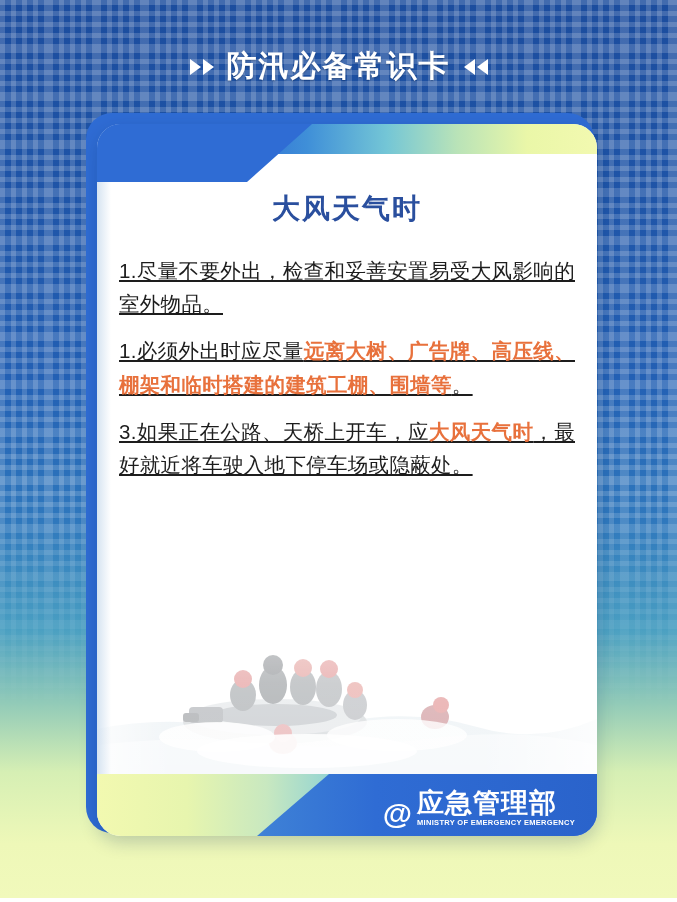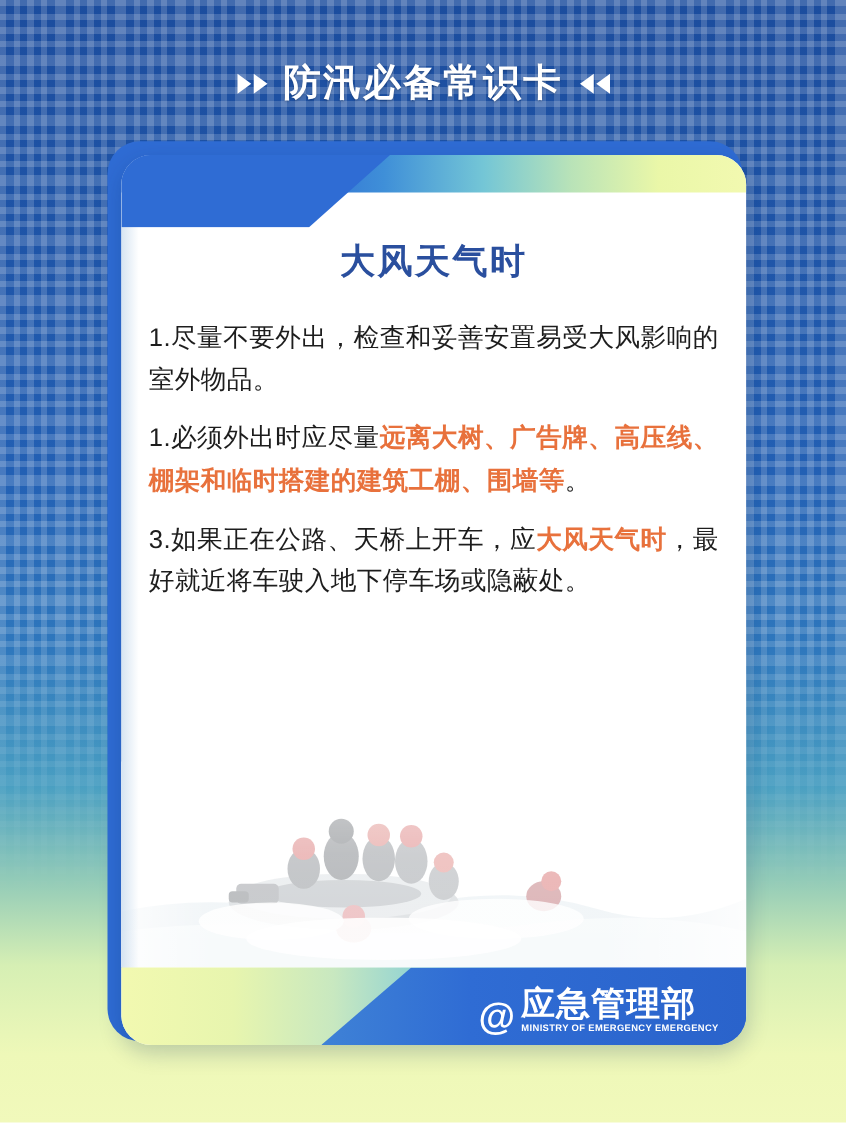--- a/index.html
+++ b/index.html
@@ -195,20 +195,21 @@
     margin-top: 8px;
     margin-bottom: 26px;
   }
   .para {
     color: #1d1d1d;
     font-size: 20.5px;
     line-height: 1.62;
     letter-spacing: 0.3px;
     margin-bottom: 14px;
     text-align: justify;
+    text-decoration: underline;
   }
   .hl { color: #e8713c; font-weight: bold; }
 
   
   .photo {
     position: absolute;
     left: 0; right: 0; bottom: 62px;
     height: 165px;
     z-index: 3;
     overflow: hidden;

